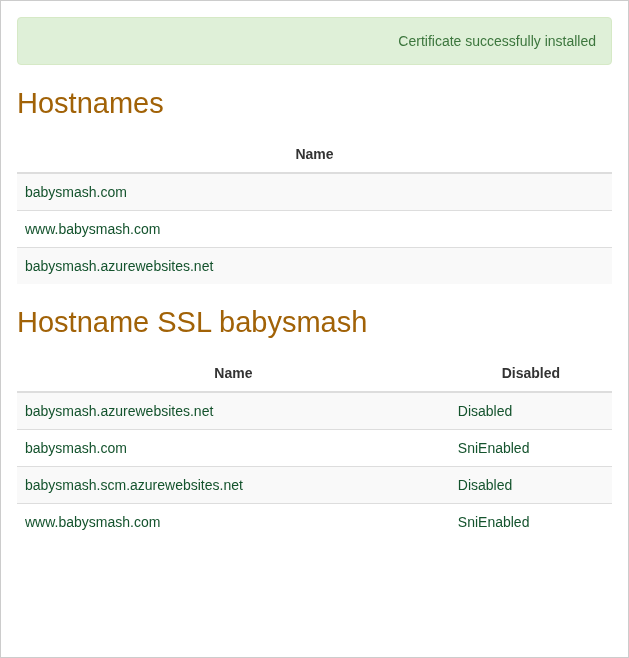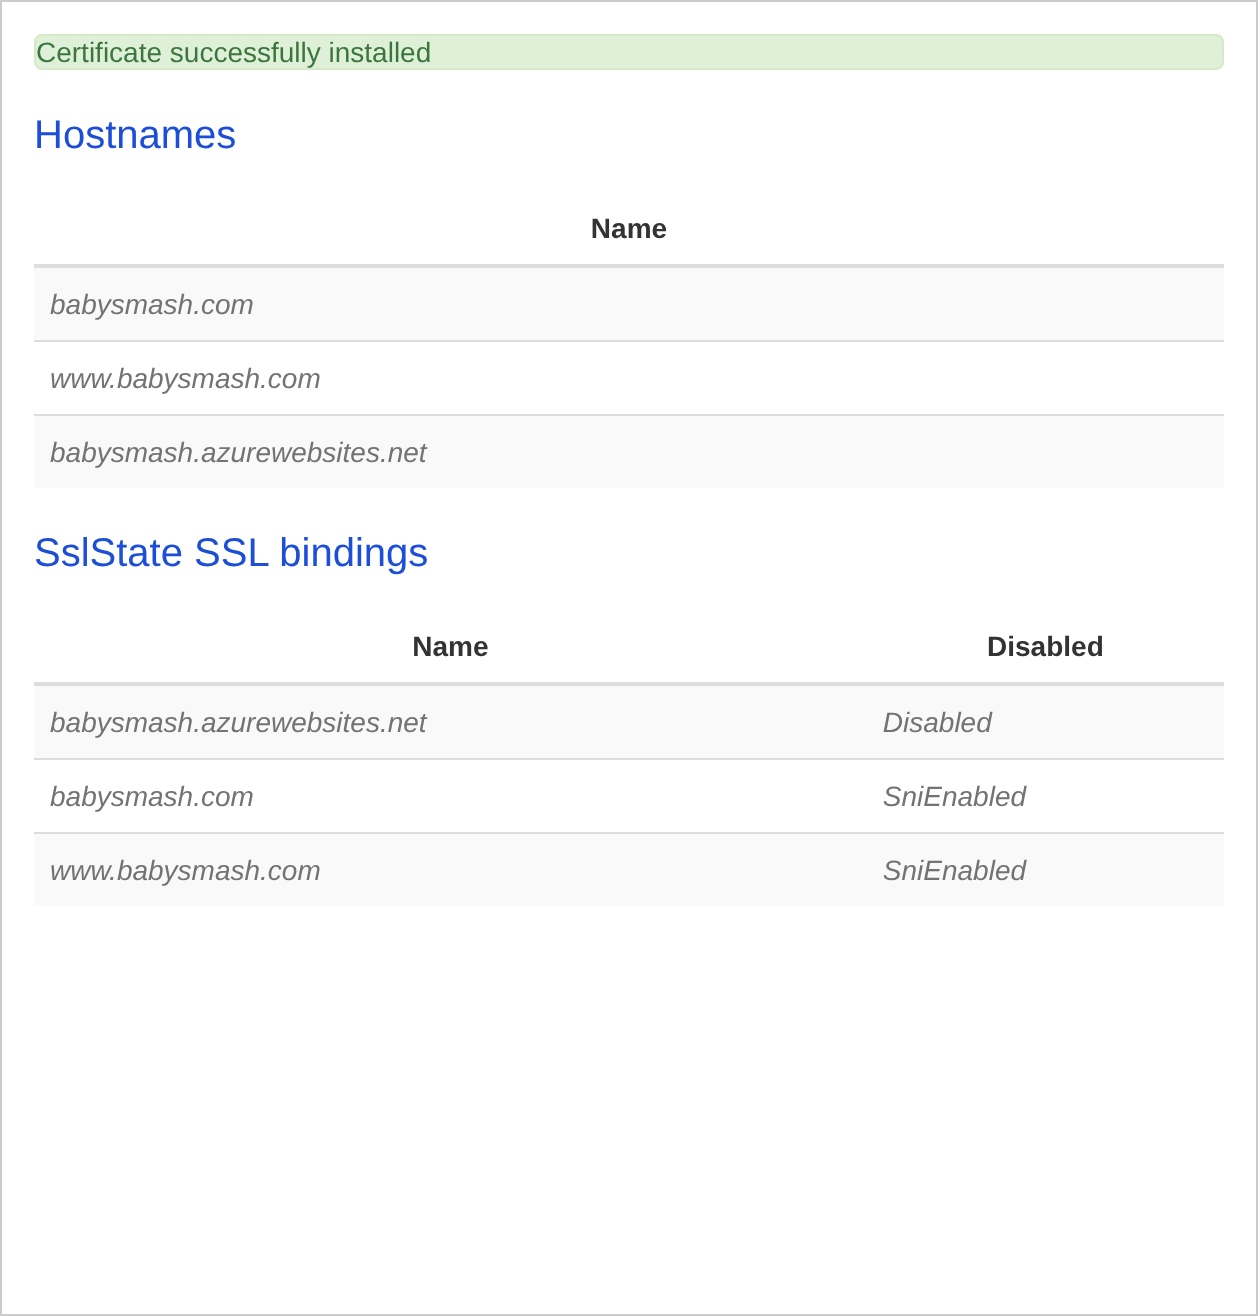--- a/index.html
+++ b/index.html
@@ -14,27 +14,29 @@
       background: #fff;
       width: 629px;
       height: 658px;
       border: 1px solid #ccc;
       padding: 16px;
     }
     .alert-success {
       background-color: #dff0d8;
       border: 1px solid #d6e9c6;
       color: #3c763d;
+      padding: 15px;
       border-radius: 4px;
       margin-bottom: 22px;
+      text-align: right;
     }
     h2 {
-      font-size: 20px;
+      font-size: 29px;
       font-weight: 500;
-      color: #1d4ed8;
+      color: #a16207;
       margin-bottom: 16px;
       margin-top: 22px;
     }
     h2:first-of-type {
       margin-top: 0;
     }
     table {
       width: 100%;
       border-collapse: collapse;
       margin-bottom: 20px;
@@ -49,22 +51,21 @@
       color: #333;
     }
     tbody tr {
       border-top: 1px solid #ddd;
     }
     tbody tr:nth-child(odd) {
       background-color: #f9f9f9;
     }
     td {
       padding: 10px 8px;
-      color: #737373;
-      font-style: italic;
+      color: #14532d;
     }
   </style>
 </head>
 <body>
 
 <div class="alert-success">
   <span>Certificate successfully installed</span>
 </div>
 
 <h2>Hostnames</h2>
@@ -81,36 +82,40 @@
     </tr>
     <tr>
       <td>www.babysmash.com</td>
     </tr>
     <tr>
       <td>babysmash.azurewebsites.net</td>
     </tr>
   </tbody>
 </table>
 
-<h2>SslState SSL bindings</h2>
+<h2>Hostname SSL babysmash</h2>
 
 <table>
   <thead>
     <tr>
       <th>Name</th>
       <th>Disabled</th>
     </tr>
   </thead>
   <tbody>
     <tr>
       <td>babysmash.azurewebsites.net</td>
       <td>Disabled</td>
     </tr>
     <tr>
       <td>babysmash.com</td>
       <td>SniEnabled</td>
     </tr>
     <tr>
+      <td>babysmash.scm.azurewebsites.net</td>
+      <td>Disabled</td>
+    </tr>
+    <tr>
       <td>www.babysmash.com</td>
       <td>SniEnabled</td>
     </tr>
   </tbody>
 </table>
 
 </body></html>

